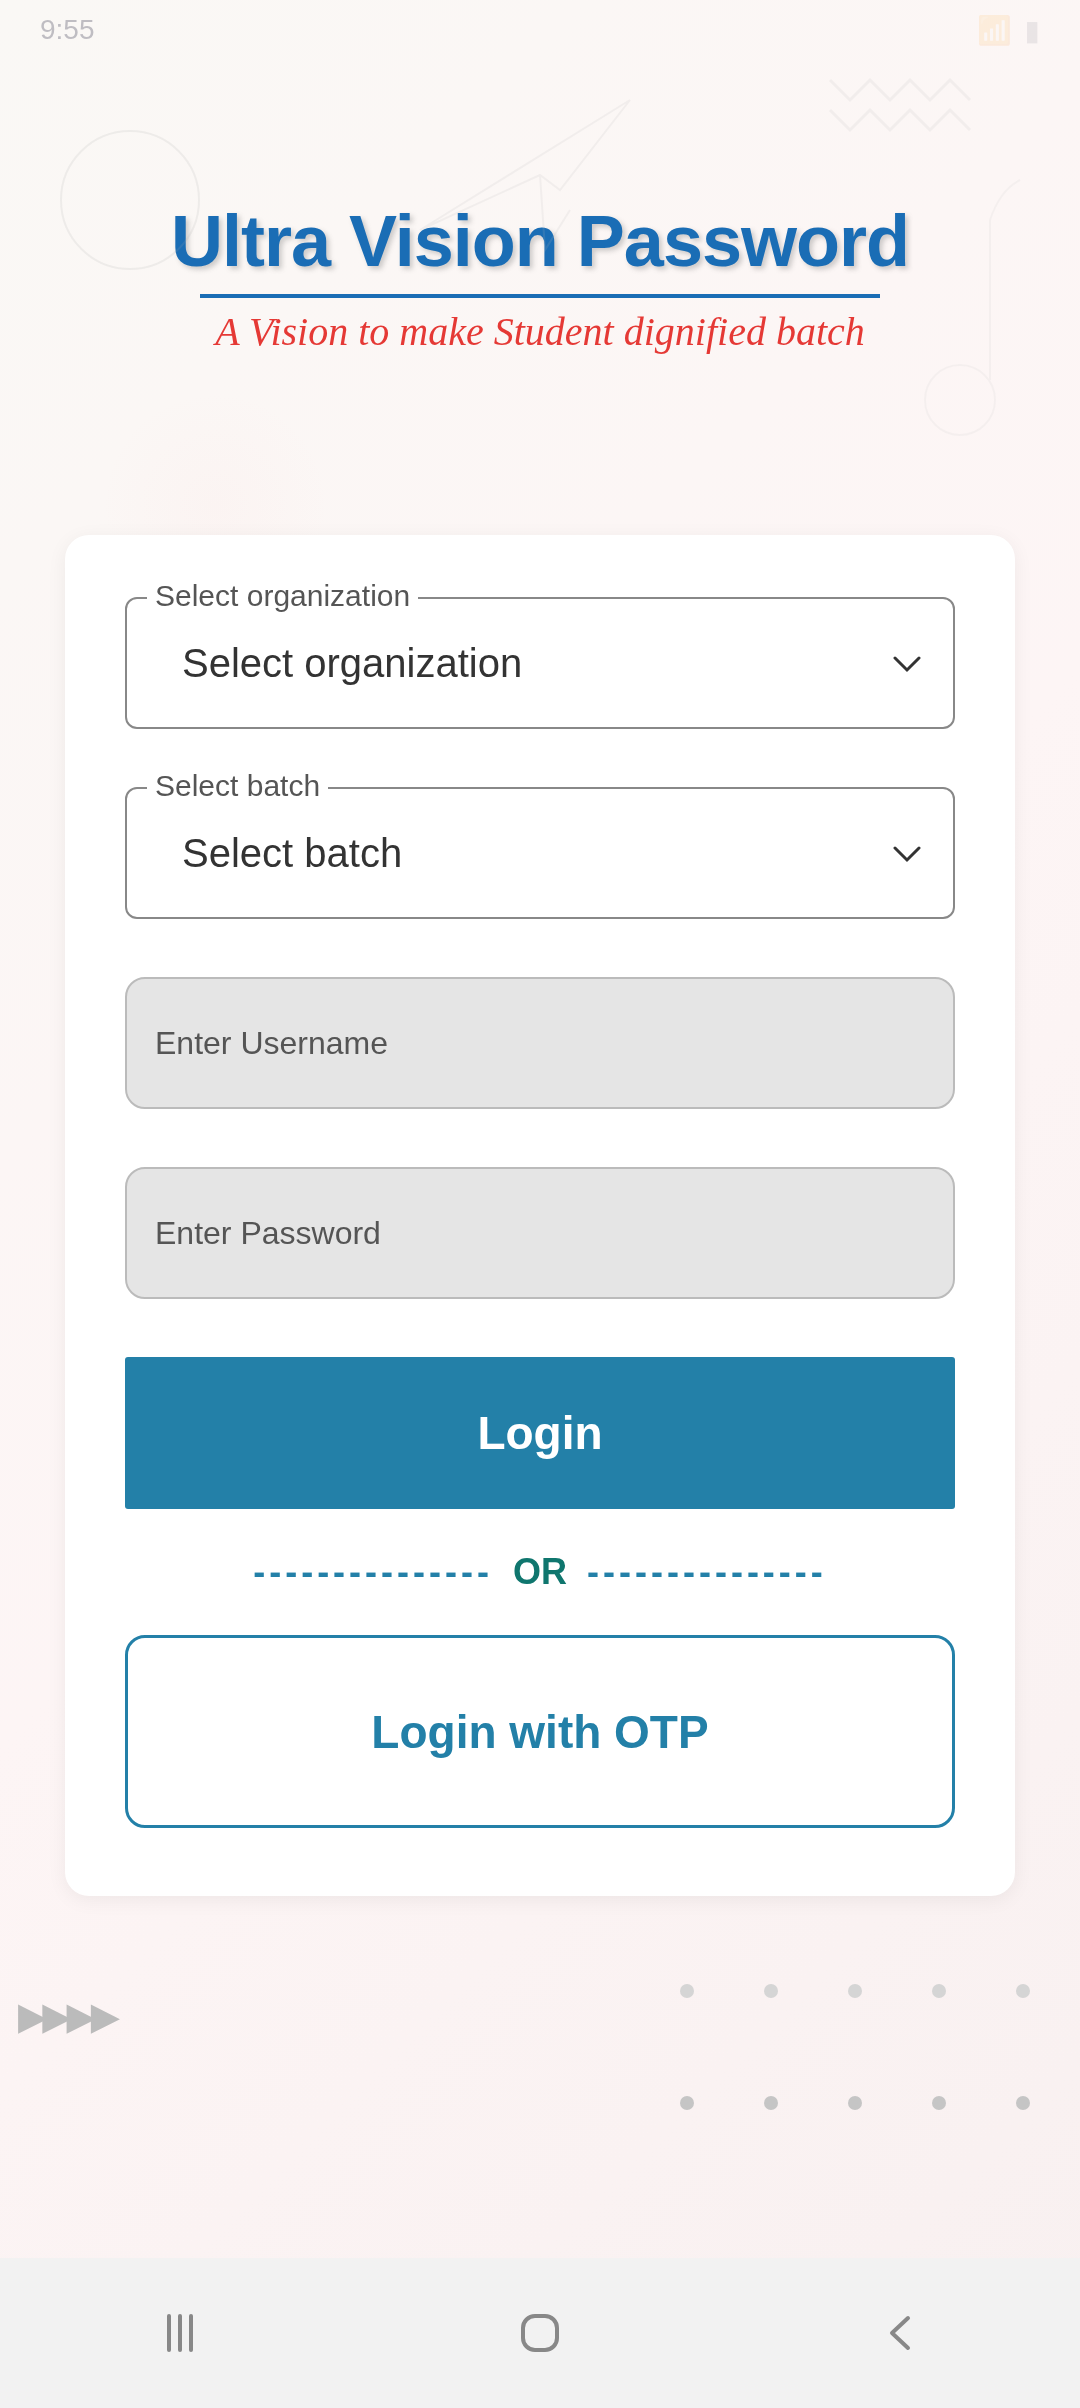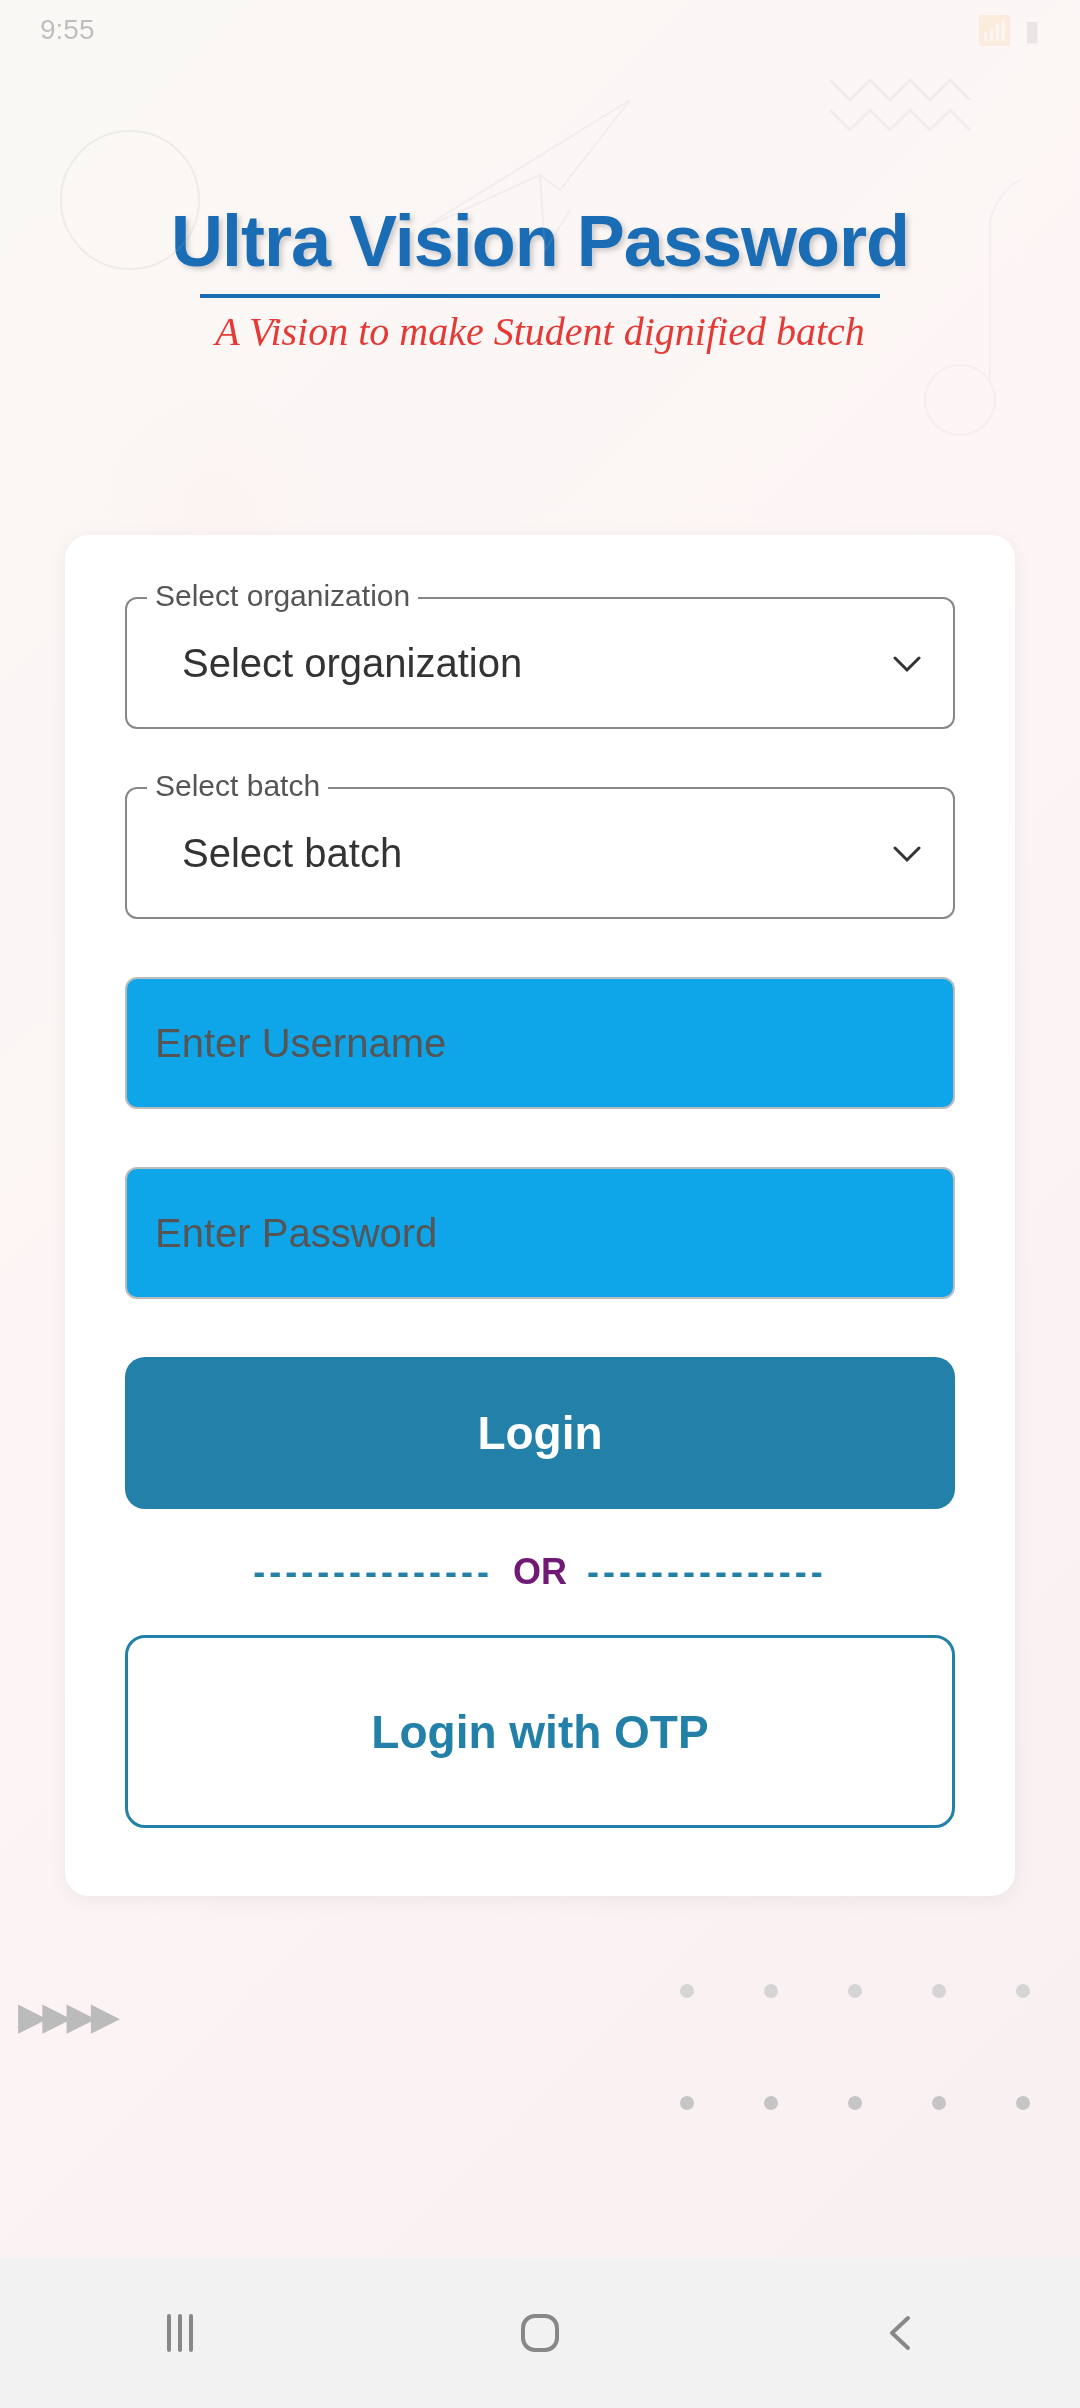--- a/index.html
+++ b/index.html
@@ -139,25 +139,25 @@
     }
     .chevron-down {
       font-size: 32px;
       color: #333;
     }
     
     .input-field {
       width: 100%;
       height: 132px;
       border: 2px solid #bbb;
-      border-radius: 12px;
+      border-radius: 20px;
       padding: 0 28px;
-      font-size: 40px;
+      font-size: 32px;
       color: #333;
-      background: #0ea5e9;
+      background: #e5e5e5;
       outline: none;
     }
     .input-field::placeholder {
       color: #555;
     }
     
     .forgot-link {
       text-align: right;
       margin-top: -18px;
       margin-bottom: 60px;
@@ -169,21 +169,21 @@
       text-decoration: none;
       cursor: pointer;
     }
     
     .btn-primary {
       width: 100%;
       height: 152px;
       background: #2380a8;
       color: #fff;
       border: none;
-      border-radius: 20px;
+      border-radius: 3px;
       font-size: 46px;
       font-weight: 700;
       cursor: pointer;
     }
     
     .divider {
       display: flex;
       align-items: center;
       justify-content: center;
       margin: 42px 0;
@@ -191,21 +191,21 @@
     }
     .divider-line {
       font-size: 36px;
       color: #2380a8;
       letter-spacing: 4px;
       font-weight: 700;
     }
     .divider-text {
       font-size: 36px;
       font-weight: 700;
-      color: #701a75;
+      color: #0f766e;
     }
     
     .btn-secondary {
       width: 100%;
       height: 193px;
       background: #fff;
       color: #2380a8;
       border: 3px solid #2380a8;
       border-radius: 20px;
       font-size: 46px;

